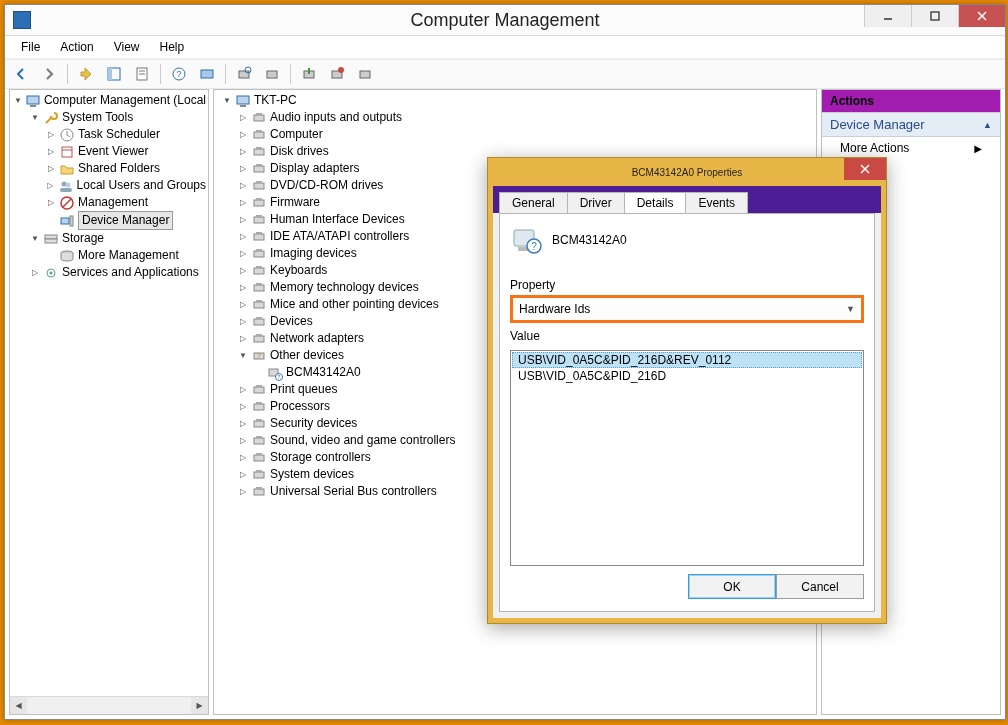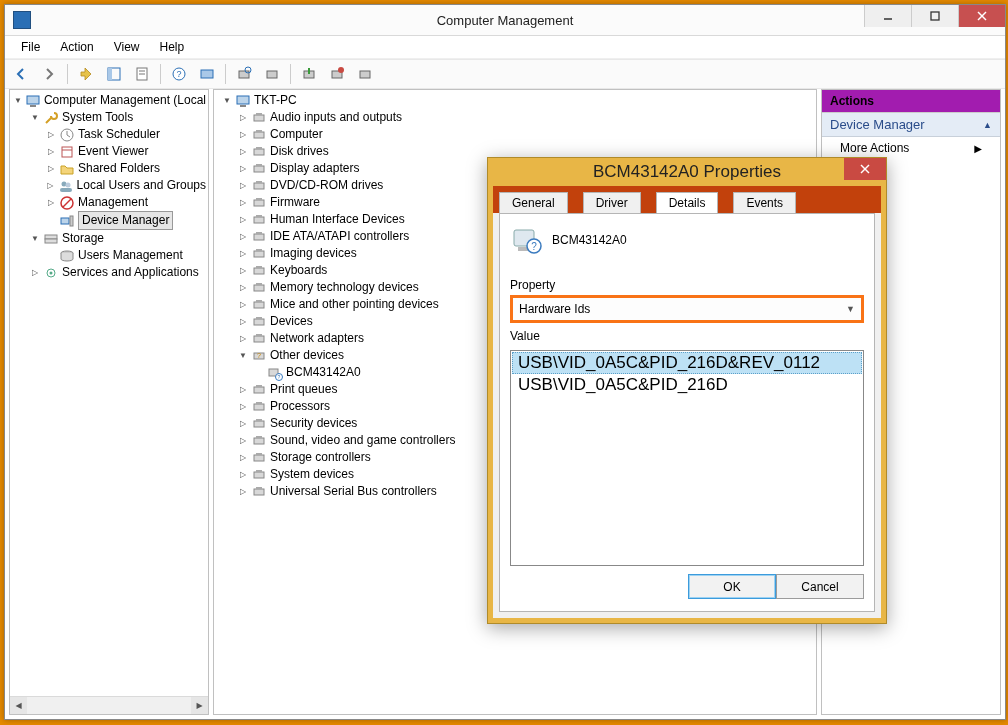--- a/index.html
+++ b/index.html
@@ -1,21 +1,21 @@
 <!DOCTYPE html>
 <html><head>
 <meta charset="utf-8">
 <style>
   html, body { margin:0; padding:0; font-family: "Segoe UI", Tahoma, sans-serif; font-size:12px; background:#e68a00; }
   .frame { position:relative; width:1008px; height:725px; background:#e68a00; }
   .window { position:absolute; left:4px; top:4px; width:1000px; height:714px; background:#fff; border:1px solid #888; box-shadow:0 0 6px rgba(0,0,0,0.3);}
   
   .titlebar { height:30px; background:#fbfbfb; border-bottom:1px solid #d9d9d9; display:flex; align-items:center; position:relative;}
   .sys-icon { width:16px; height:16px; margin:0 8px; background:#2b6fb5; display:inline-block; border:1px solid #214f80;}
-  .titlebar .title { position:absolute; left:0; right:0; text-align:center; font-size:13px; color:#222; pointer-events:none;}
+  .titlebar .title { position:absolute; left:0; right:0; text-align:center; font-size:18px; color:#222; pointer-events:none;}
   .win-controls { position:absolute; right:0; top:0; display:flex; height:22px;}
   .win-btn { width:46px; height:22px; display:flex; align-items:center; justify-content:center; font-size:11px; color:#333; background:#efefef; border-left:1px solid #ccc;}
   .win-btn svg { width:10px; height:10px; }
   .win-btn.close { background:#c75050; color:#fff;}
   
   .menubar { height:22px; display:flex; align-items:center; padding:0 6px; gap:0; border-bottom:1px solid #efefef;}
   .menubar .item { padding:2px 10px; cursor:default; }
   
   .toolbar { height:28px; border-top:1px solid #e8e8e8; border-bottom:1px solid #e8e8e8; background:#fafafa; display:flex; align-items:center; padding:0 4px; gap:4px;}
   .tool-btn { width:22px; height:22px; border:1px solid transparent; border-radius:2px; display:flex; align-items:center; justify-content:center; cursor:default;}
@@ -46,32 +46,32 @@
   .hscroll .thumb { position:absolute; left:0; top:2px; bottom:2px; width:120px; background:#cdcdcd; border-radius:1px;}
   
   .actions-header { background:#a21caf; padding:4px 8px; font-weight:600; border-bottom:1px solid #ccc; font-size:12px;}
   .actions-group { display:flex; align-items:center; justify-content:space-between; padding:4px 8px; background:#e4ecf6; border-bottom:1px solid #c8d0da; color:#2a4c8a; font-size:13px;}
   .actions-group .arrow { font-size:9px;}
   .actions-link { padding:4px 18px; font-size:12px; cursor:default; display:flex; justify-content:space-between; align-items:center;}
   .actions-link .arrow { font-size:10px;}
   
   .dialog { position:absolute; left:487px; top:157px; width:398px; height:465px; background:#f0f0f0; border:1px solid #b08b2a; box-shadow:0 4px 18px rgba(0,0,0,0.35);}
   .dlg-chrome { border:5px solid #e8b646; height:100%; box-sizing:border-box; display:flex; flex-direction:column;}
-  .dlg-title { height:28px; background:#e8b646; margin:-5px -5px 0 -5px; display:flex; align-items:center; justify-content:center; position:relative; color:#222; font-size:17px; font-weight:500;}
+  .dlg-title { height:28px; background:#e8b646; margin:-5px -5px 0 -5px; display:flex; align-items:center; justify-content:center; position:relative; color:#222; font-size:10px; font-weight:500;}
   .dlg-title .close { position:absolute; right:0; top:0; width:42px; height:22px; background:#c94a42; color:#fff; display:flex; align-items:center; justify-content:center; font-size:12px;}
-  .tabs { display:flex; padding:6px 6px 0 6px; gap:16px; background:#c2410c;}
+  .tabs { display:flex; padding:6px 6px 0 6px; gap:0; background:#4c1d95;}
   .tab { padding:3px 12px; border:1px solid #b5b5b5; border-bottom:none; background:#f0f0f0; font-size:12px; margin-right:-1px; cursor:default;}
   .tab.active { background:#fff; position:relative; z-index:2; }
   .tab-body { flex:1; margin:0 6px 6px 6px; border:1px solid #b5b5b5; background:#fff; padding:10px; display:flex; flex-direction:column; box-sizing:border-box;}
   .dev-row { display:flex; align-items:center; gap:10px; margin-bottom:16px;}
   .dev-ico { width:32px; height:32px; }
   .lbl { font-size:12px; margin-bottom:3px; margin-top:6px; }
   .combo { height:22px; border:3px solid #f97316; background:#fdfdfd; display:flex; align-items:center; padding:0 6px; justify-content:space-between; font-size:12px;}
   .combo .chev { font-size:9px; color:#555;}
-  .listbox { flex:1; border:1px solid #888; background:#fff; margin-top:4px; padding:1px; font-family: "Segoe UI", Tahoma, sans-serif; font-size:17px; overflow:auto;}
+  .listbox { flex:1; border:1px solid #888; background:#fff; margin-top:4px; padding:1px; font-family: "Segoe UI", Tahoma, sans-serif; font-size:12px; overflow:auto;}
   .listbox .row { padding:1px 6px; white-space:nowrap;}
   .listbox .row.sel { background:#bde1f5; border:1px dotted #5ca0c9; padding:0 5px;}
   .dlg-buttons { display:flex; justify-content:flex-end; padding:8px 0 2px 0;}
   .btn { width:86px; height:23px; border:1px solid #9c9c9c; background:#f2f2f2; display:flex; align-items:center; justify-content:center; font-size:12px; cursor:default;}
   .btn.default { border-color:#3c9bdc; box-shadow:inset 0 0 0 1px #9dd2f2;}
 </style>
 </head>
 <body>
 
 <div class="frame">
@@ -297,21 +297,21 @@
                 <ul>
                   <li>
                         <div class="node">
                           <span class="expander empty">▷</span>
                           <span class="ico">
                             <svg viewBox="0 0 16 16">
                               <ellipse cx="8" cy="5" rx="6" ry="2" fill="#ccc" stroke="#888"></ellipse>
                               <path d="M2 5v6a6 2 0 0 0 12 0V5" fill="#ddd" stroke="#888"></path>
                             </svg>
                           </span>
-                          <span class="label">Users Management</span>
+                          <span class="label">More Management</span>
                         </div>
                       </li>
                 </ul>
               </li>
               <li>
                 <div class="node">
                   <span class="expander">▷</span>
                   <span class="ico">
                         <svg viewBox="0 0 16 16">
                           <circle cx="8" cy="8" r="4" fill="none" stroke="#5a8"></circle>

